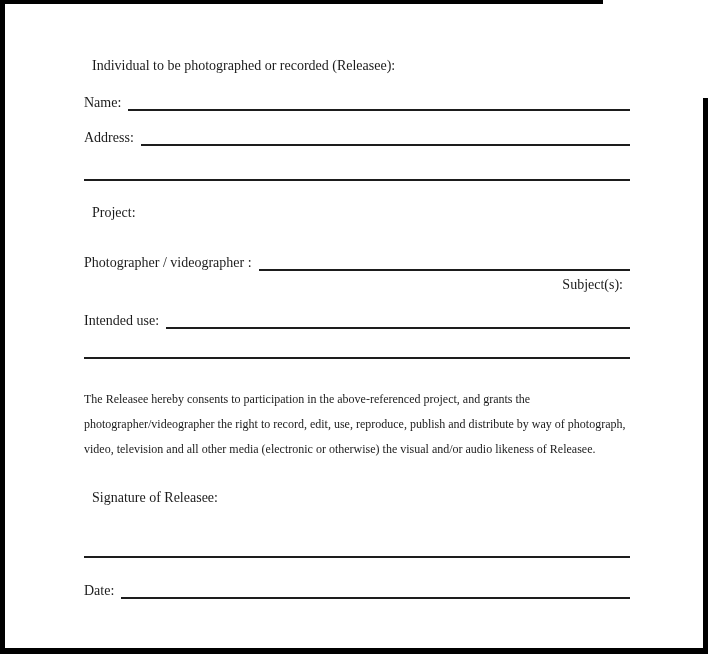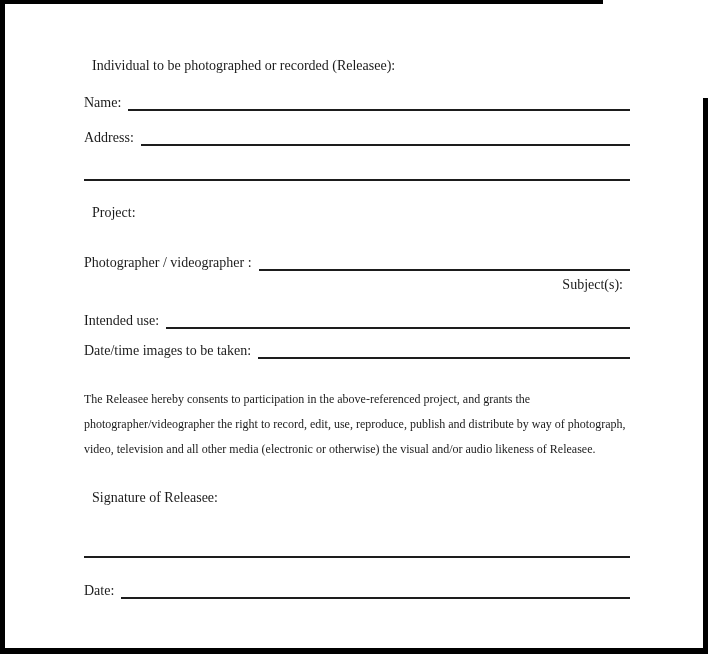--- a/index.html
+++ b/index.html
@@ -120,21 +120,20 @@
     <span class="field-label">Subject(s):</span>
     <span class="fill-line"></span>
   </div>
 
   <div class="field-row" style="top:310px;">
     <span class="field-label">Intended use:</span>
     <span class="fill-line"></span>
   </div>
 
   <div class="field-row" style="top:340px;">
-    <span class="field-label">Date/time images to be taken:</span>
     <span class="fill-line"></span>
   </div>
 
   <div class="paragraph">The Releasee hereby consents to participation in the above-referenced project, and grants the photographer/videographer the right to record, edit, use, reproduce, publish and distribute by way of photograph, video, television and all other media (electronic or otherwise) the visual and/or audio likeness of Releasee.</div>
 
   <div class="heading" style="top:490px;">Signature of Releasee:</div>
 
   <div class="sig-line"></div>
 
   <div class="field-row" style="top:580px;">

